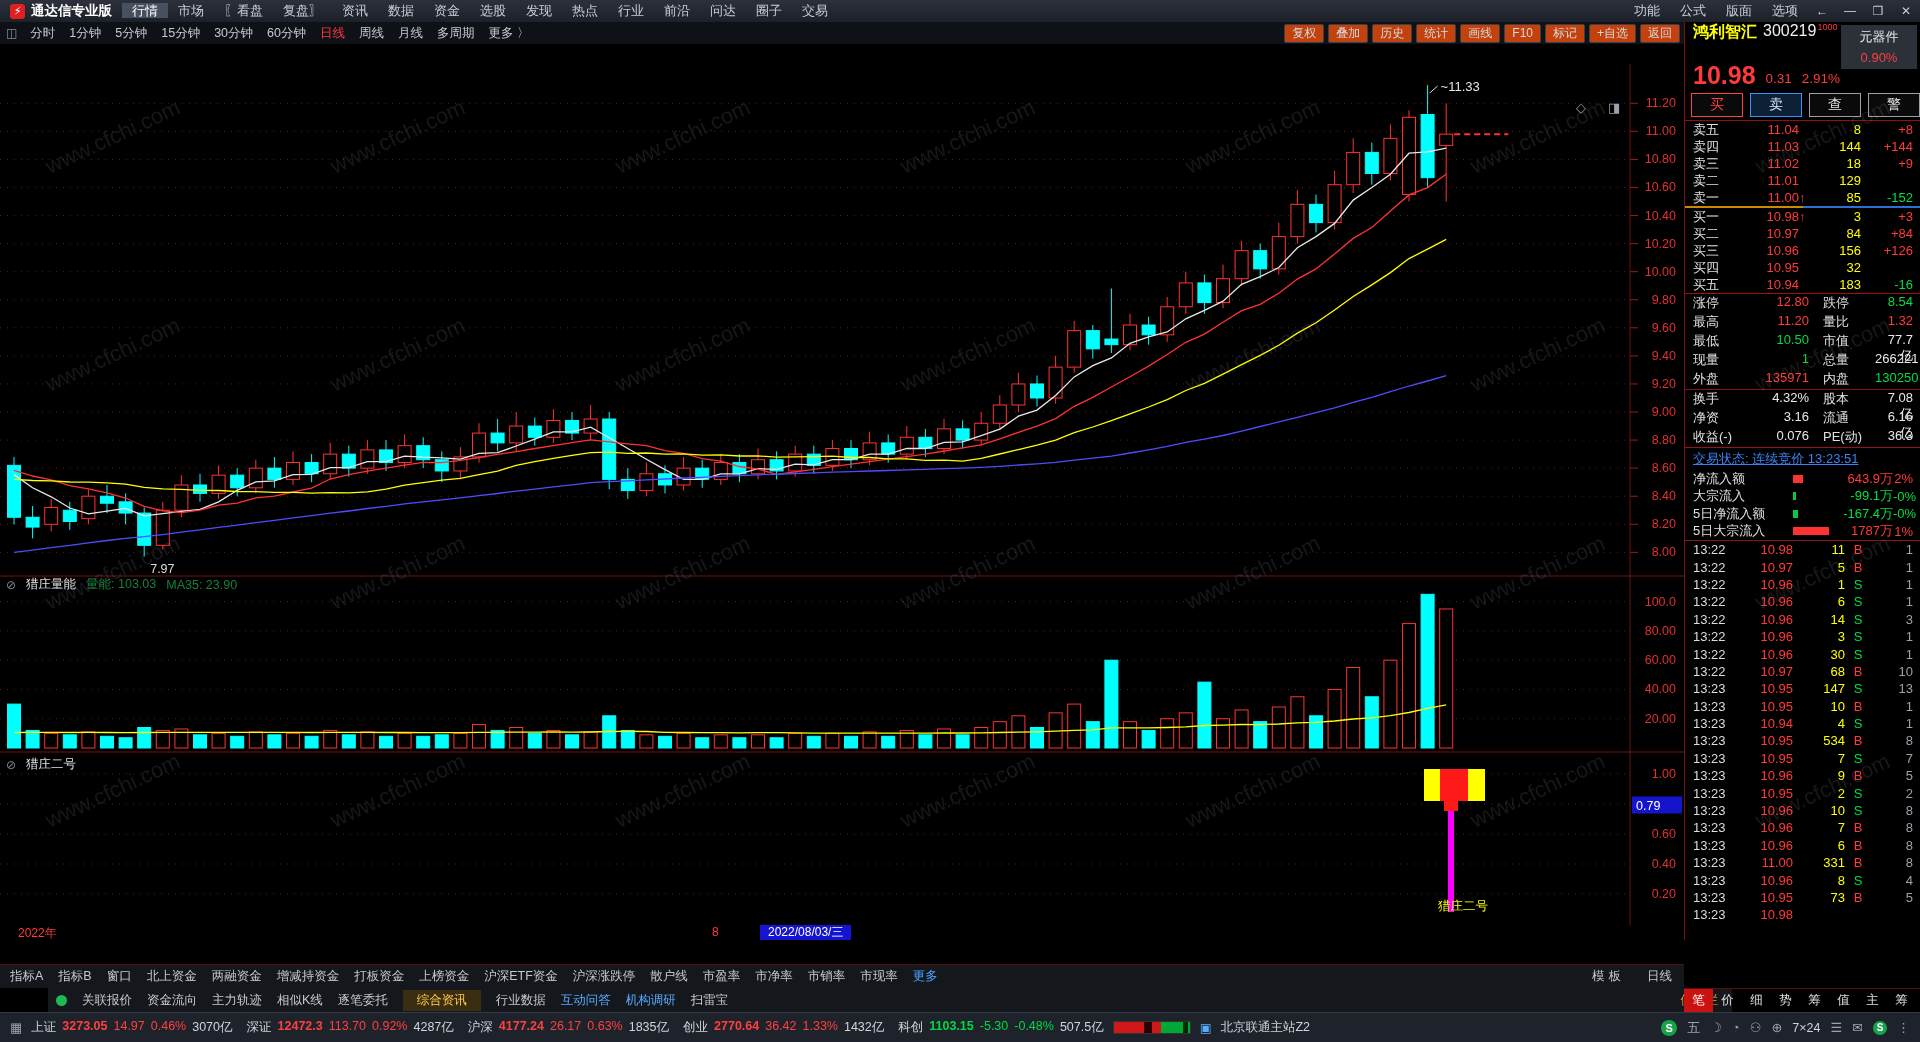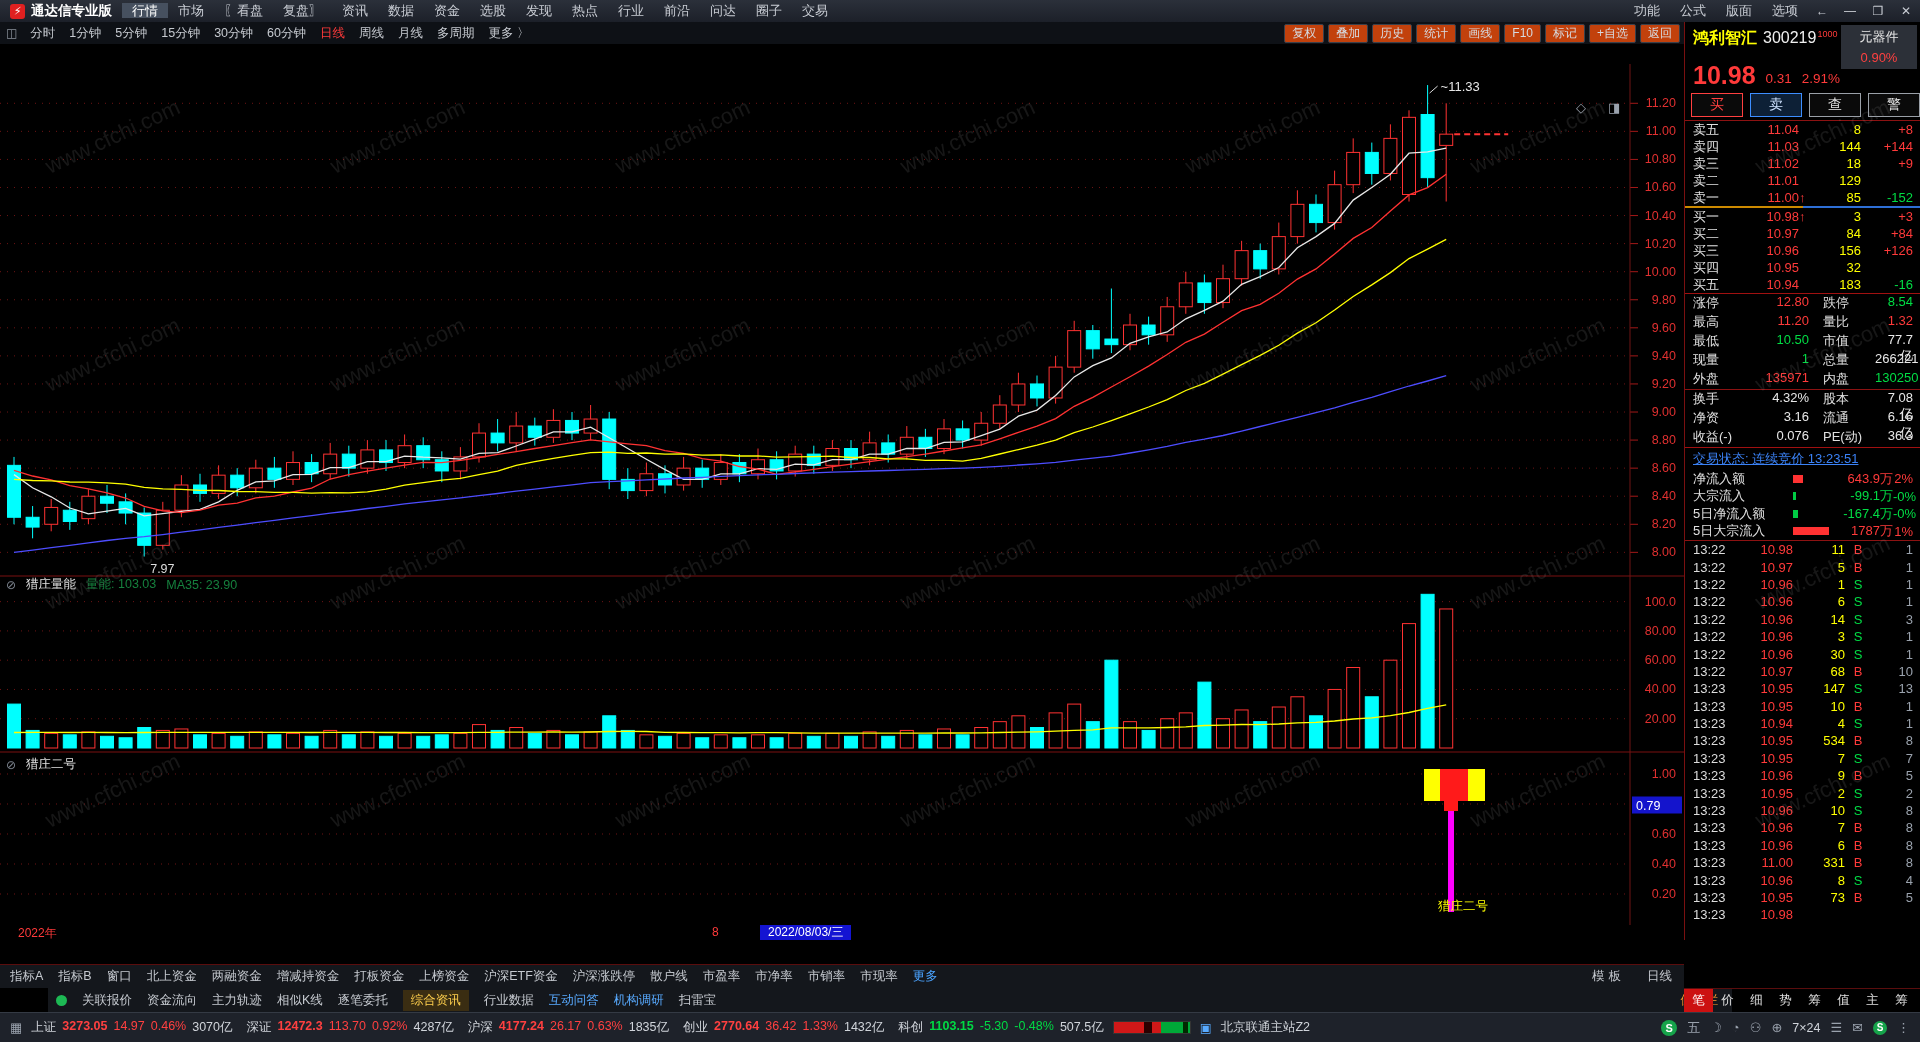--- a/index.html
+++ b/index.html
@@ -36,21 +36,21 @@
   .yel{color:#15803d;}
   #dateAxis{position:absolute;left:0;top:881px;width:100%;height:15px;font-size:12px;color:#ff3a3a;}
   #dateAxis .yearLbl{position:absolute;left:18px;top:0;}
   #dateAxis .monthLbl{position:absolute;left:712px;top:0;}
   #dateAxis .dateBox{position:absolute;left:760px;top:0;background:#1414d2;color:#fff;padding:0 8px;height:15px;line-height:15px;}
   
   #rightpanel{position:absolute;left:1684px;top:22px;width:236px;height:918px;background:#000;border-left:1px solid #7a1010;
     z-index:2;display:flex;flex-direction:column;color:#e0e0e0;}
   .rpSep{height:1px;background:#8c1212;flex:none;}
   .rpSplit{height:2px;flex:none;background:linear-gradient(to right,#cc8a00 0 50%,#2e6fd6 50% 100%);}
-  #titleRow{height:32px;flex:none;position:relative;display:flex;align-items:center;padding-left:8px;}
+  #titleRow{height:32px;flex:none;position:relative;display:flex;align-items:flex-start;padding-left:8px;}
   #stockName{color:#ffff00;font-size:16px;font-weight:bold;}
   #stockCode{color:#f0f0f0;font-size:16px;margin-left:6px;}
   #codeTag{color:#ff3a3a;font-size:9px;vertical-align:super;margin-left:1px;}
   #industryBox{position:absolute;right:4px;top:3px;width:76px;height:44px;background:#2c3038;text-align:center;}
   #industryBox .ind{font-size:13px;color:#e8e8e8;line-height:23px;}
   #industryBox .indChg{font-size:13px;color:#ff4040;line-height:20px;}
   #priceRow{height:34px;flex:none;display:flex;align-items:flex-end;gap:10px;padding-left:8px;padding-bottom:2px;}
   #lastPrice{font-size:25px;font-weight:bold;color:#ff3a3a;line-height:26px;}
   .chgTxt{font-size:13.5px;color:#ff3a3a;line-height:19px;}
   #btnRow{height:30px;flex:none;display:flex;align-items:center;gap:7px;padding-left:6px;}
@@ -83,21 +83,21 @@
   .tv{width:52px;text-align:right;color:#ffff00;flex:none;}
   .tbs{width:26px;text-align:center;flex:none;}
   .tn{flex:1;text-align:right;padding-right:8px;color:#9aa2ad;}
   
   #bottomStrip{position:absolute;left:0;top:964px;width:1920px;height:72px;background:#000;z-index:2;}
   #tabrow1{position:absolute;left:0;top:0;width:1684px;height:24px;background:#14171c;border-top:1px solid #5a0d0d;
     display:flex;align-items:center;gap:15px;padding-left:10px;font-size:12.5px;color:#c6cad0;box-sizing:border-box;}
   #tabrow2{position:absolute;left:0;top:24px;width:1684px;height:24px;background:#14171c;
     display:flex;align-items:center;gap:15px;padding-left:8px;font-size:12.5px;color:#c6cad0;box-sizing:border-box;margin-left:48px;}
   .tabMore{color:#4aa3ff;}
-  .tab2.active{color:#ffcf4d;background:#3a2d12;padding:2px 8px;}
+  .tab2.active{color:#ffcf4d;background:#3a2d12;padding:2px 14px;}
   .tab2.blue{color:#58aaff;}
   #tr1Right{margin-left:auto;display:flex;gap:22px;padding-right:12px;}
   #tpl{letter-spacing:4px;}
   #sidebarToggle{margin-left:auto;color:#ff9b2f;padding-right:14px;}
   #rpTabs{position:absolute;left:1684px;top:24px;width:236px;height:24px;display:flex;border-top:1px solid #5a0d0d;box-sizing:border-box;}
   .rpTab{width:29px;text-align:center;line-height:23px;font-size:12.5px;color:#e0e0e0;}
   .rpTab.first{background:#cc1111;color:#fff;}
   .g2icon{width:11px;height:11px;border-radius:50%;background:#1db954;flex:none;}
   
   #statusbar{position:absolute;left:0;top:1012px;width:1920px;height:30px;background:#1e222a;border-top:1px solid #343a44;

